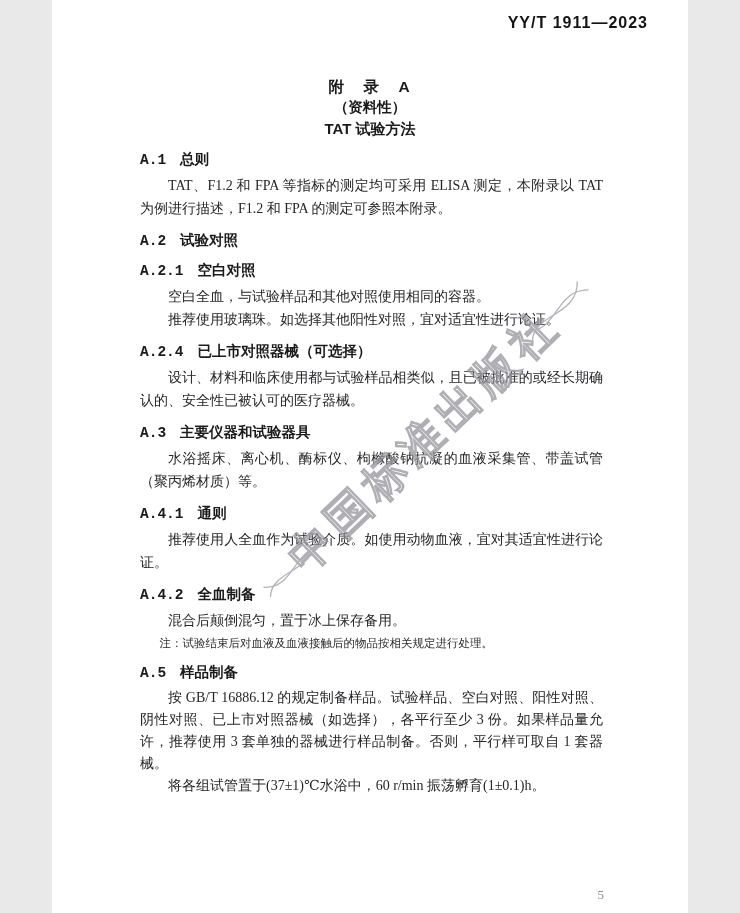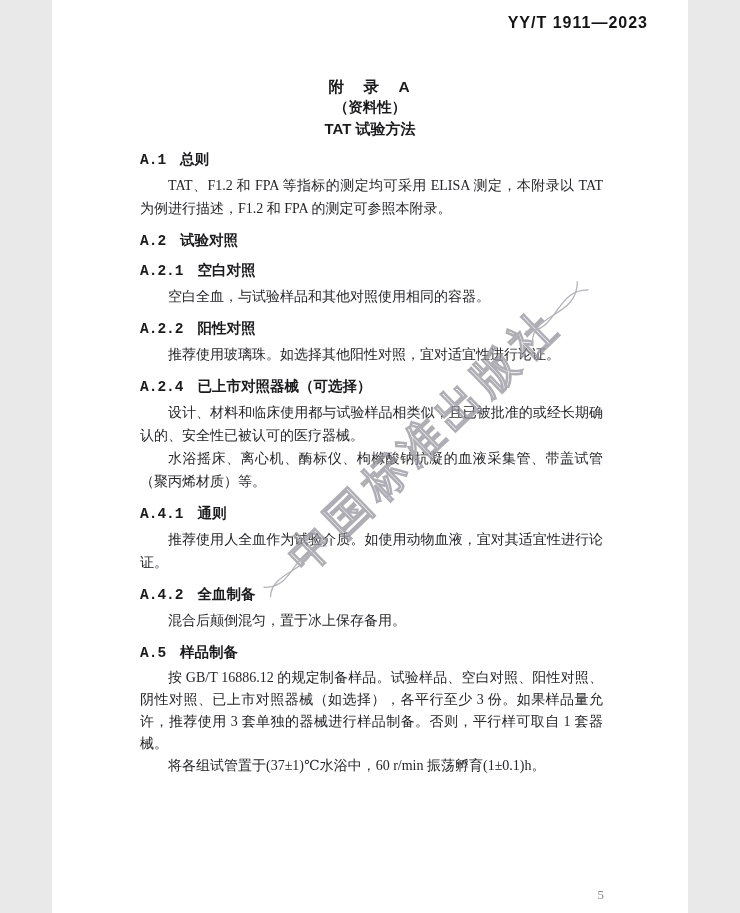--- a/index.html
+++ b/index.html
@@ -84,45 +84,46 @@
     <div class="sec">
       <h3 class="sec-h"><span class="snum">A.2</span><span class="slabel">试验对照</span></h3>
     </div>
 
     <div class="sec">
       <h3 class="sec-h"><span class="snum">A.2.1</span><span class="slabel">空白对照</span></h3>
       <p class="body">空白全血，与试验样品和其他对照使用相同的容器。</p>
     </div>
 
     <div class="sec">
-      <h3 class="sec-h"><span class="snum">A.2.2</span><span class="slabel">阳性对照</span></h3>
       <p class="body">推荐使用玻璃珠。如选择其他阳性对照，宜对适宜性进行论证。</p>
     </div>
 
     <div class="sec">
     </div>
 
     <div class="sec">
       <h3 class="sec-h"><span class="snum">A.2.4</span><span class="slabel">已上市对照器械（可选择）</span></h3>
       <p class="body">设计、材料和临床使用都与试验样品相类似，且已被批准的或经长期确认的、安全性已被认可的医疗器械。</p>
     </div>
 
     <div class="sec">
+      <h3 class="sec-h"><span class="snum">A.3</span><span class="slabel">主要仪器和试验器具</span></h3>
       <p class="body">水浴摇床、离心机、酶标仪、枸橼酸钠抗凝的血液采集管、带盖试管（聚丙烯材质）等。</p>
     </div>
 
 
     <div class="sec">
       <h3 class="sec-h"><span class="snum">A.4.1</span><span class="slabel">通则</span></h3>
       <p class="body">推荐使用人全血作为试验介质。如使用动物血液，宜对其适宜性进行论证。</p>
     </div>
 
     <div class="sec">
       <h3 class="sec-h"><span class="snum">A.4.2</span><span class="slabel">全血制备</span></h3>
       <p class="body">混合后颠倒混匀，置于冰上保存备用。</p>
+      <p class="note">注：试验结束后对血液及血液接触后的物品按相关规定进行处理。</p>
     </div>
 
     <div class="sec sec-a5">
       <h3 class="sec-h"><span class="snum">A.5</span><span class="slabel">样品制备</span></h3>
       <p class="body">按 GB/T 16886.12 的规定制备样品。试验样品、空白对照、阳性对照、阴性对照、已上市对照器械（如选择），各平行至少 3 份。如果样品量允许，推荐使用 3 套单独的器械进行样品制备。否则，平行样可取自 1 套器械。</p>
       <p class="body">将各组试管置于(37±1)℃水浴中，60 r/min 振荡孵育(1±0.1)h。</p>
     </div>
 
   </div>
 

